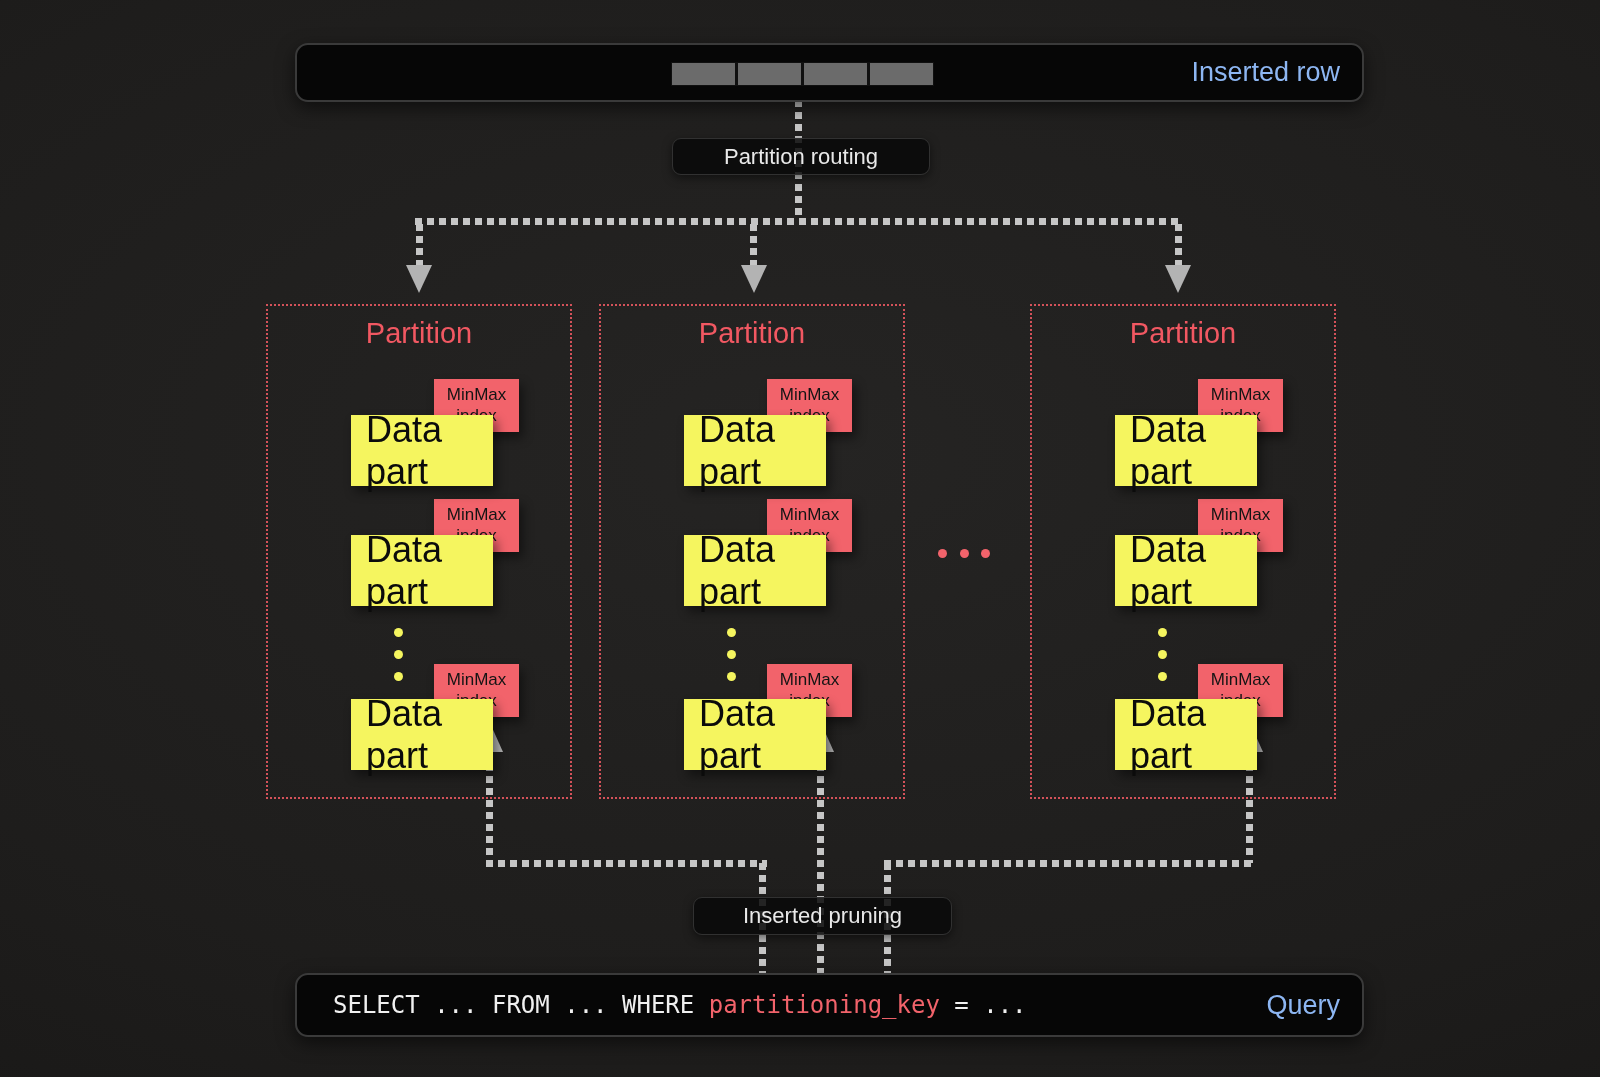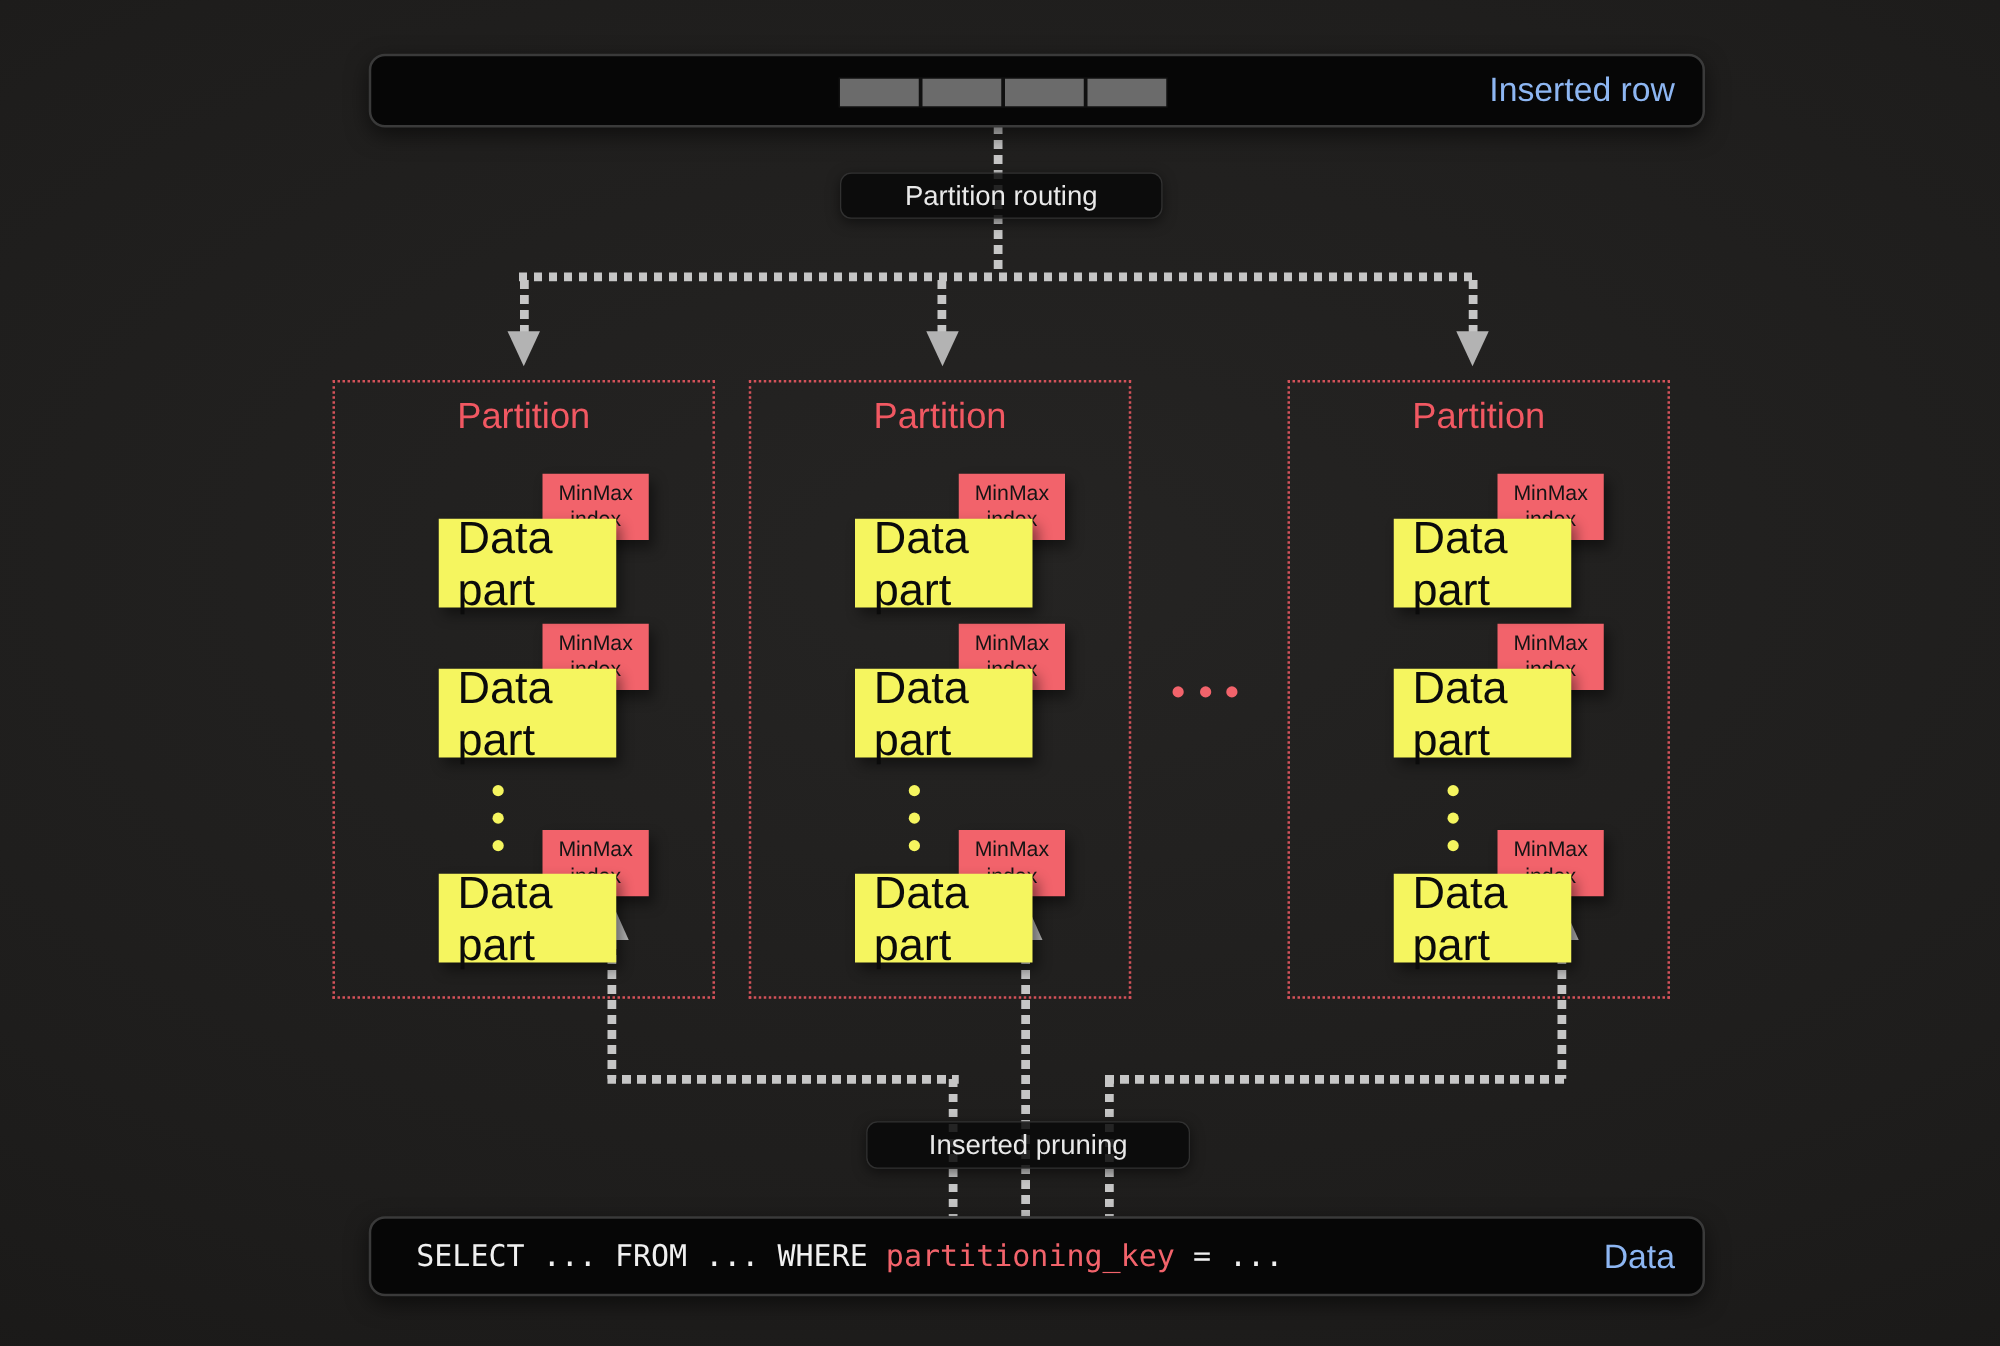--- a/index.html
+++ b/index.html
@@ -146,16 +146,16 @@
         <i style="top: 366px;"></i>
       </div>
     <div class="tag t3">MinMax index</div>
     <div class="datapart d3">Data part</div>
   </div>
 
   <div class="pill" style="left:693px;top:897px;width:259px;height:38px">Inserted pruning</div>
 
   <div class="panel query">
     <div class="sql"><span>SELECT ... FROM ... WHERE </span><span class="red">partitioning_key</span><span> = ...</span></div>
-    <div class="blue-label">Data</div>
+    <div class="blue-label">Query</div>
   </div>
 
 </div>
 
 </body></html>

